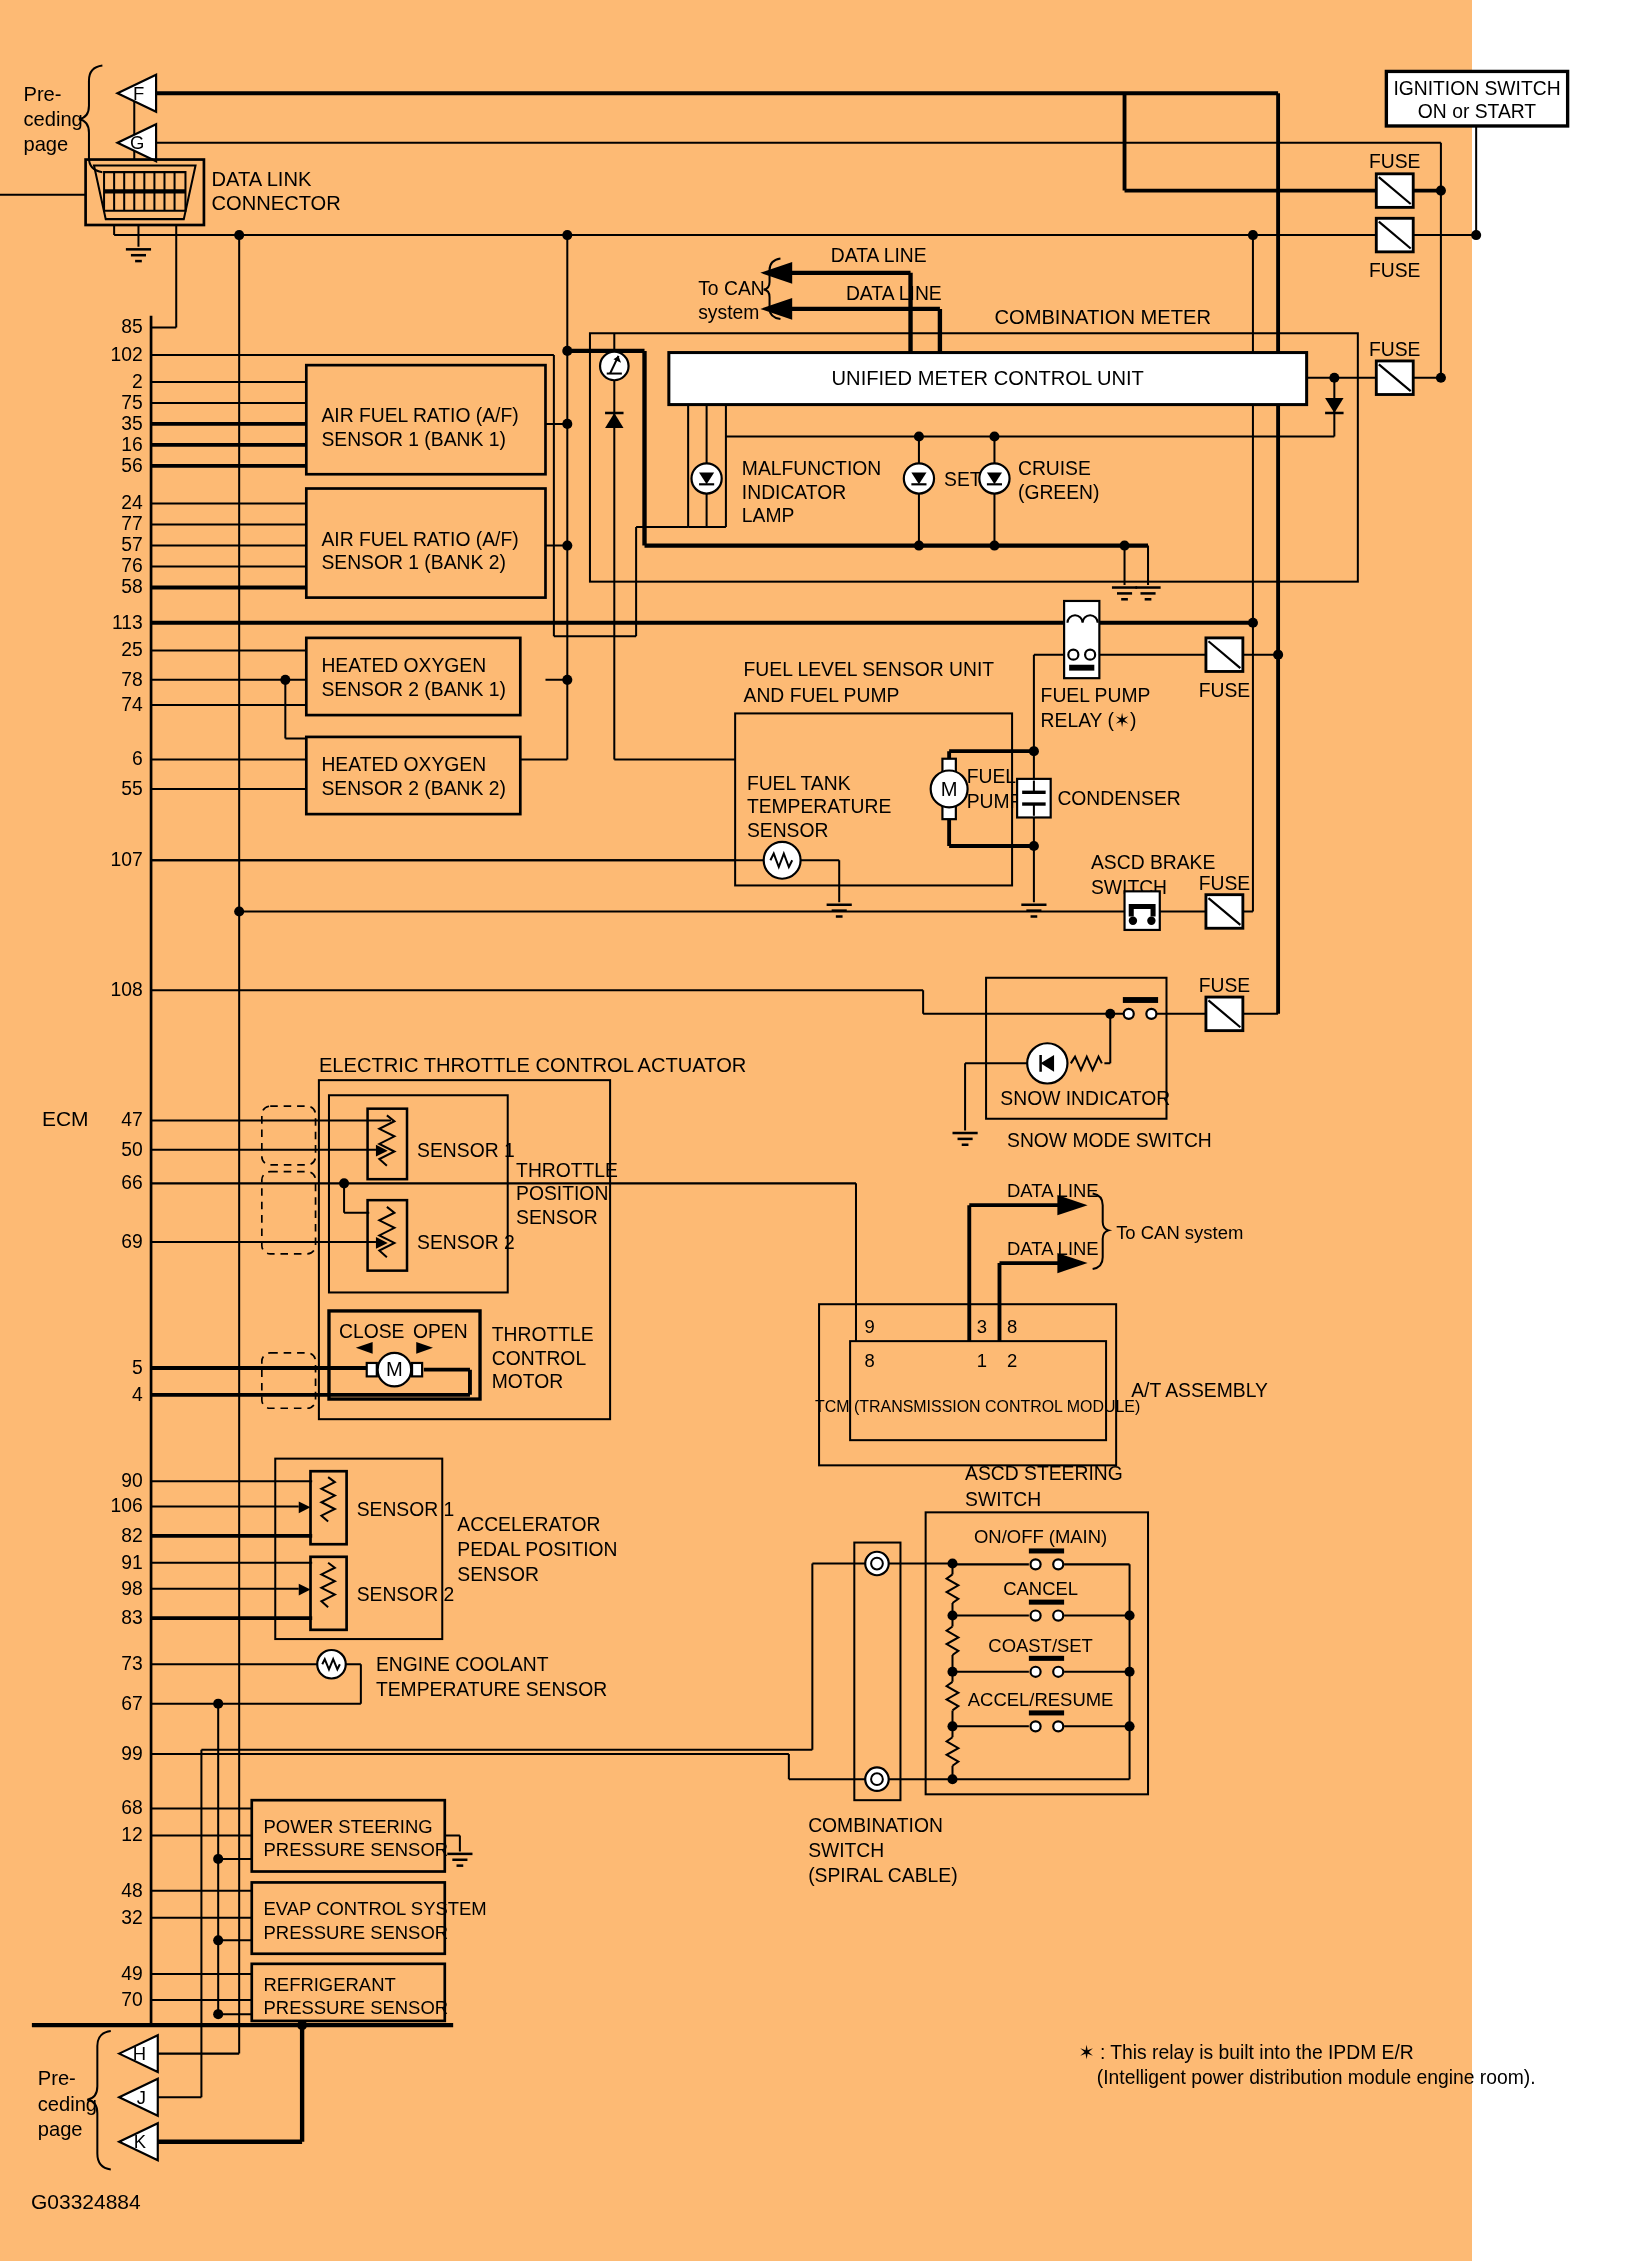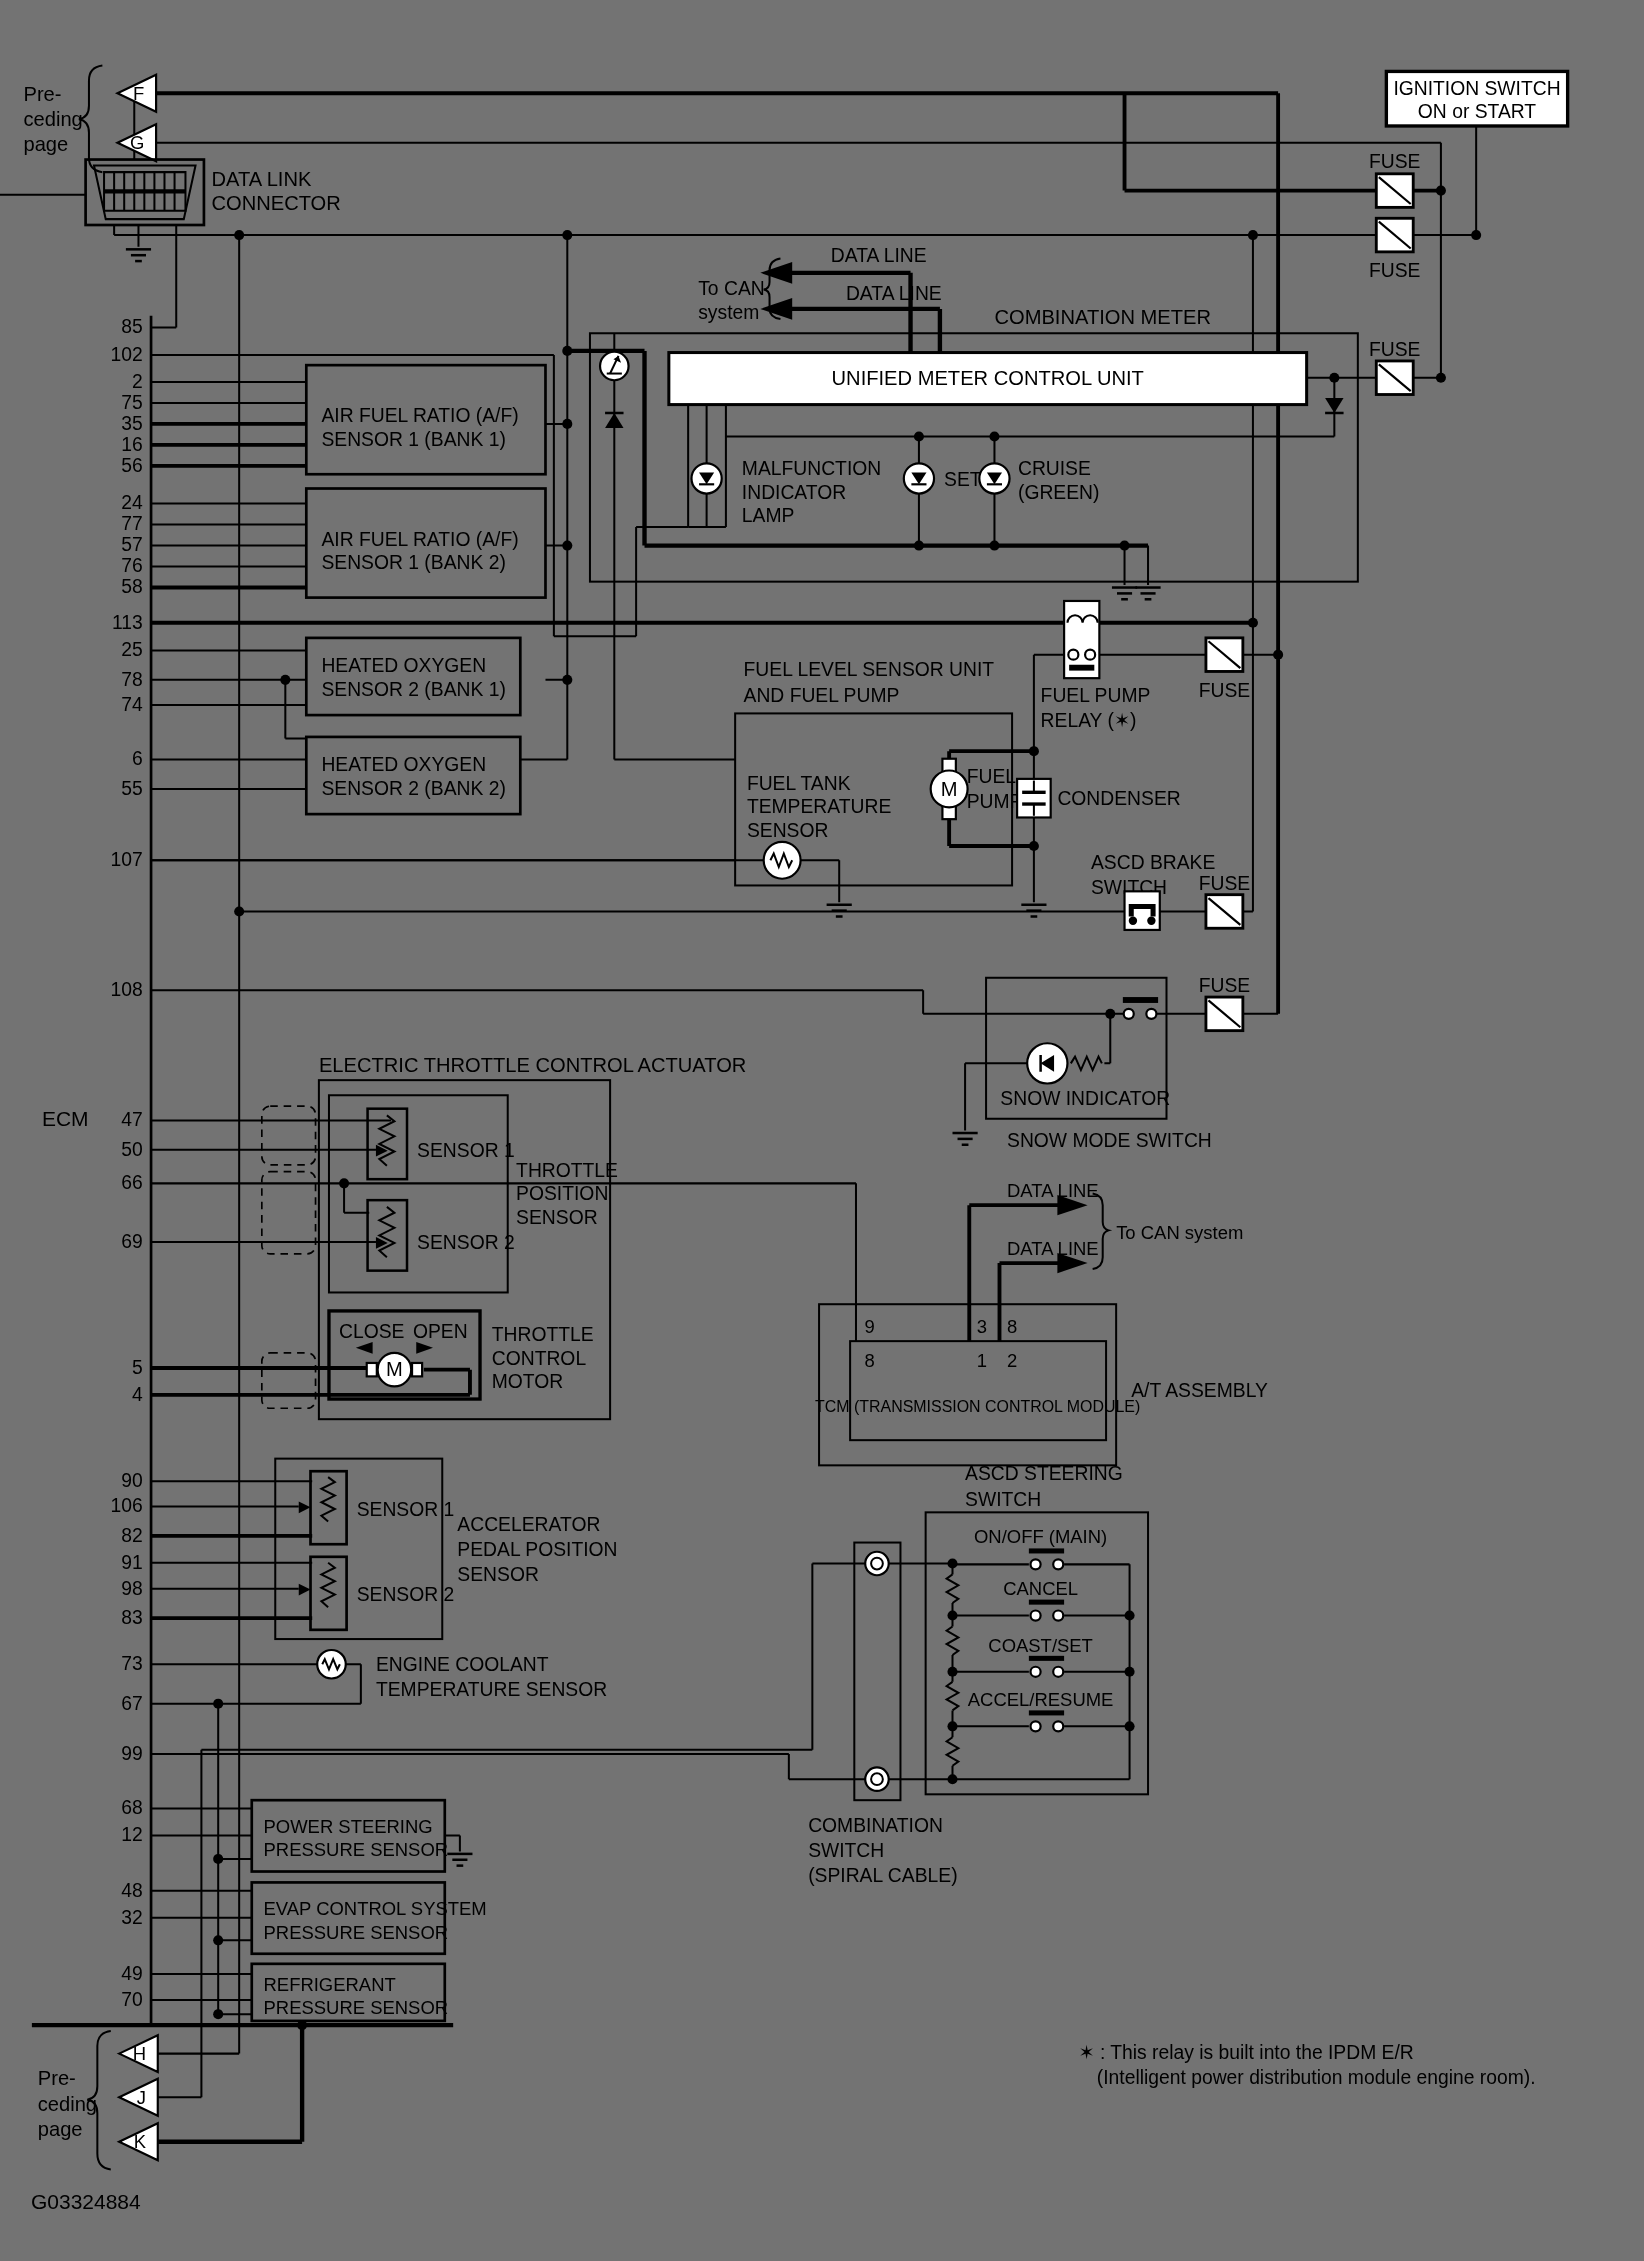--- a/index.html
+++ b/index.html
@@ -1,16 +1,16 @@
 <!DOCTYPE html>
 <html style="font-size:13.4px"><head>
 <meta charset="utf-8">
 <style>
   html,body{margin:0;padding:0;background:#fff;}
-  #page{position:relative;width:1644px;height:2261px;background:#737373;font-family:"Liberation Sans",sans-serif;}
+  #page{position:relative;width:1472px;height:2261px;background:#fdba74;font-family:"Liberation Sans",sans-serif;}
   svg{position:absolute;left:0;top:0;}
   text{fill:#000;font-family:"Liberation Sans",sans-serif;}
   .t23{font-size:23px;} .t24{font-size:24px;} .t22{font-size:22px;}
   .t19{font-size:19px;} .t25{font-size:25px;} .mid{text-anchor:middle;} .end{text-anchor:end;}
   .w{stroke:#000;stroke-width:2.4;fill:none;}
   .wk{stroke:#000;stroke-width:4.6;fill:none;}
   .wk5{stroke:#000;stroke-width:5.2;fill:none;}
   .bx{stroke:#000;stroke-width:3.2;fill:none;}
   .bx2{stroke:#000;stroke-width:2.4;fill:none;}
   .bx4{stroke:#000;stroke-width:4;fill:none;}

